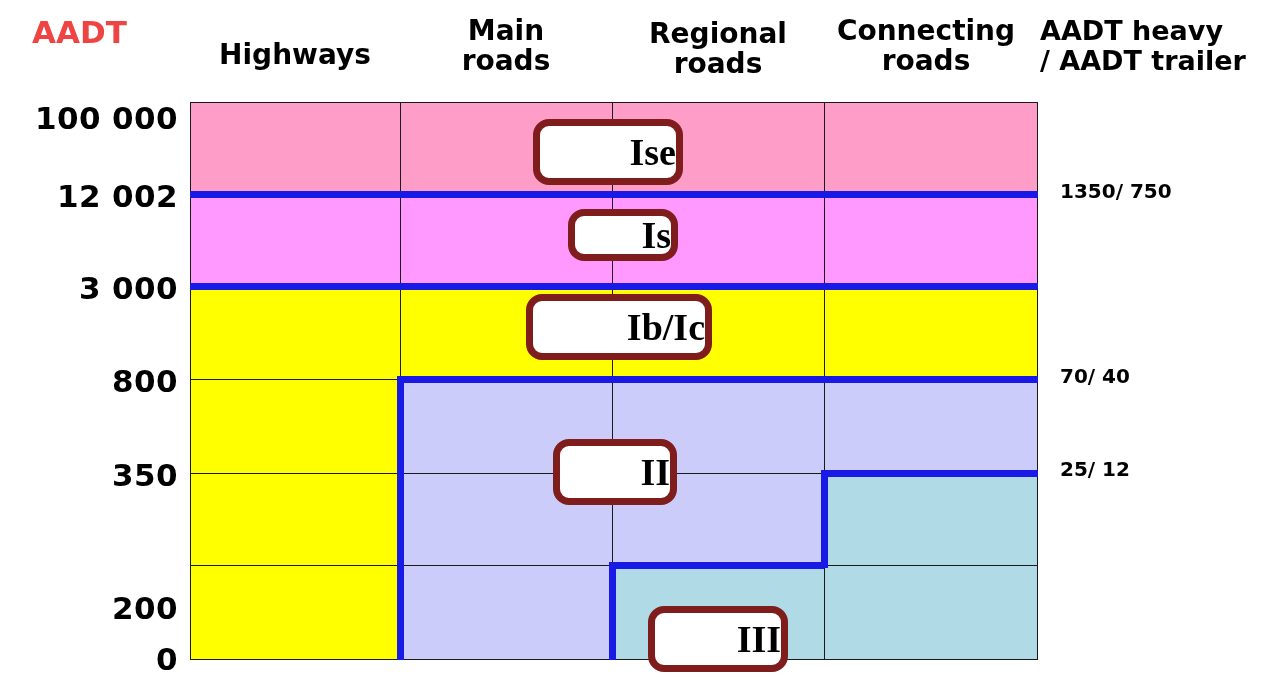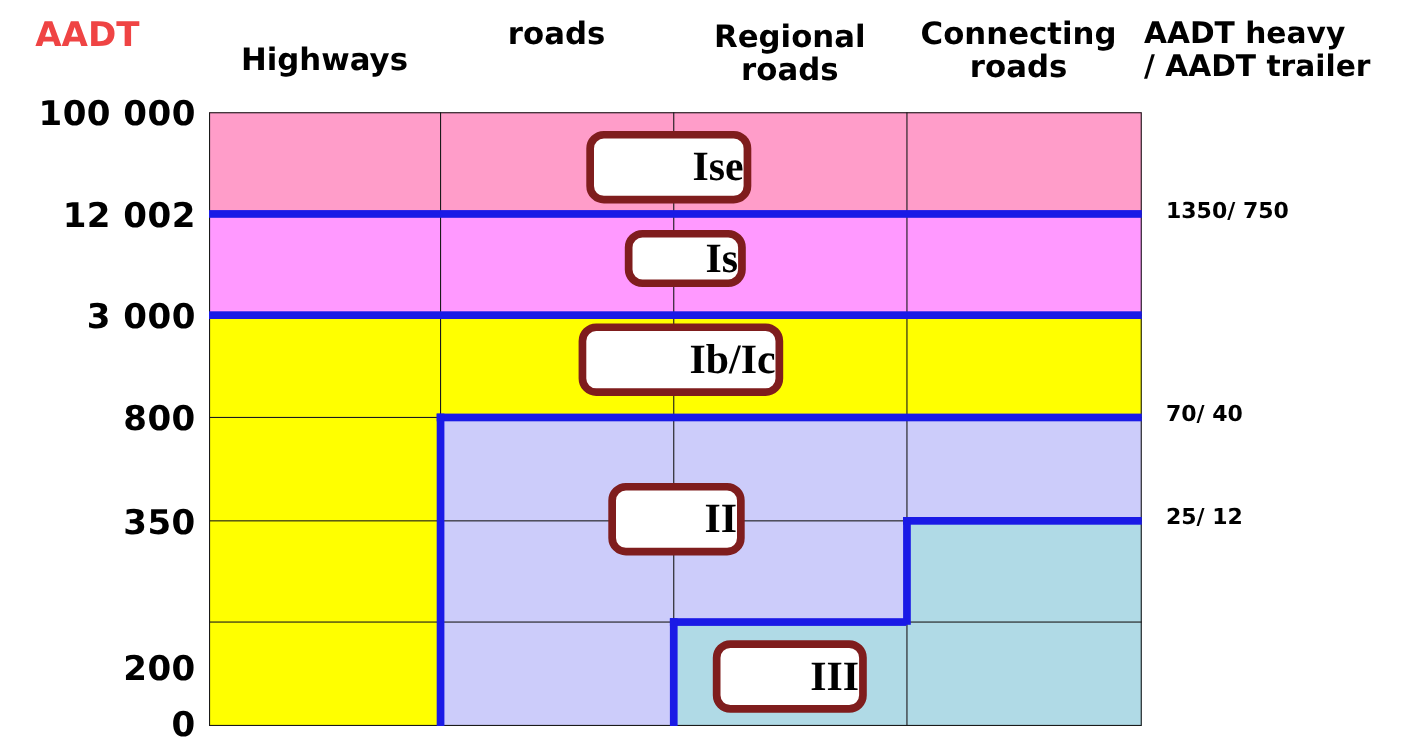--- a/index.html
+++ b/index.html
@@ -143,39 +143,40 @@
 
 <div id="figure">
 
   <div class="axis-title" style="left:32px; top:14px;">AADT</div>
 
   <div class="colhead" style="left:190px; top:40px; width:210px;">
     <div>Highways</div>
   </div>
 
   <div class="colhead" style="left:400px; top:16px; width:212px;">
+    <div>Main</div>
     <div>roads</div>
   </div>
 
   <div class="colhead" style="left:612px; top:19px; width:212px;">
     <div>Regional</div>
     <div>roads</div>
   </div>
 
   <div class="colhead" style="left:820px; top:16px; width:212px;">
     <div>Connecting</div>
     <div>roads</div>
   </div>
 
   <div class="righthead" style="left:1040px; top:16px;">
     <div>AADT heavy</div>
     <div>/ AADT trailer</div>
   </div>
 
-  <div class="ytick" style="top:86px;">100 000</div>
+  <div class="ytick" style="top:100px;">100 000</div>
   <div class="ytick" style="top:178px;">12 002</div>
   <div class="ytick" style="top:270px;">3 000</div>
   <div class="ytick" style="top:363px;">800</div>
   <div class="ytick" style="top:457px;">350</div>
   <div class="ytick" style="top:549px;margin-top:41px;">200</div>
   <div class="ytick" style="top:641px;">0</div>
 
   <div class="rtick" style="top:179px;">1350/ 750</div>
   <div class="rtick" style="top:364px;">70/ 40</div>
   <div class="rtick" style="top:457px;">25/ 12</div>
@@ -228,18 +229,18 @@
     </div>
 
     <div class="chip" style="left:336px; top:192px; width:186px; height:66px; font-size:38px;">
       <span>Ib/Ic</span>
     </div>
 
     <div class="chip" style="left:363px; top:337px; width:124px; height:66px; font-size:38px;">
       <span>II</span>
     </div>
 
-    <div class="chip" style="left:458px; top:480px; width:140px; height:66px; font-size:38px;">
+    <div class="chip" style="left:458px; top:504px; width:140px; height:66px; font-size:38px;">
       <span>III</span>
     </div>
 
   </div>
 </div>
 
 </body></html>

